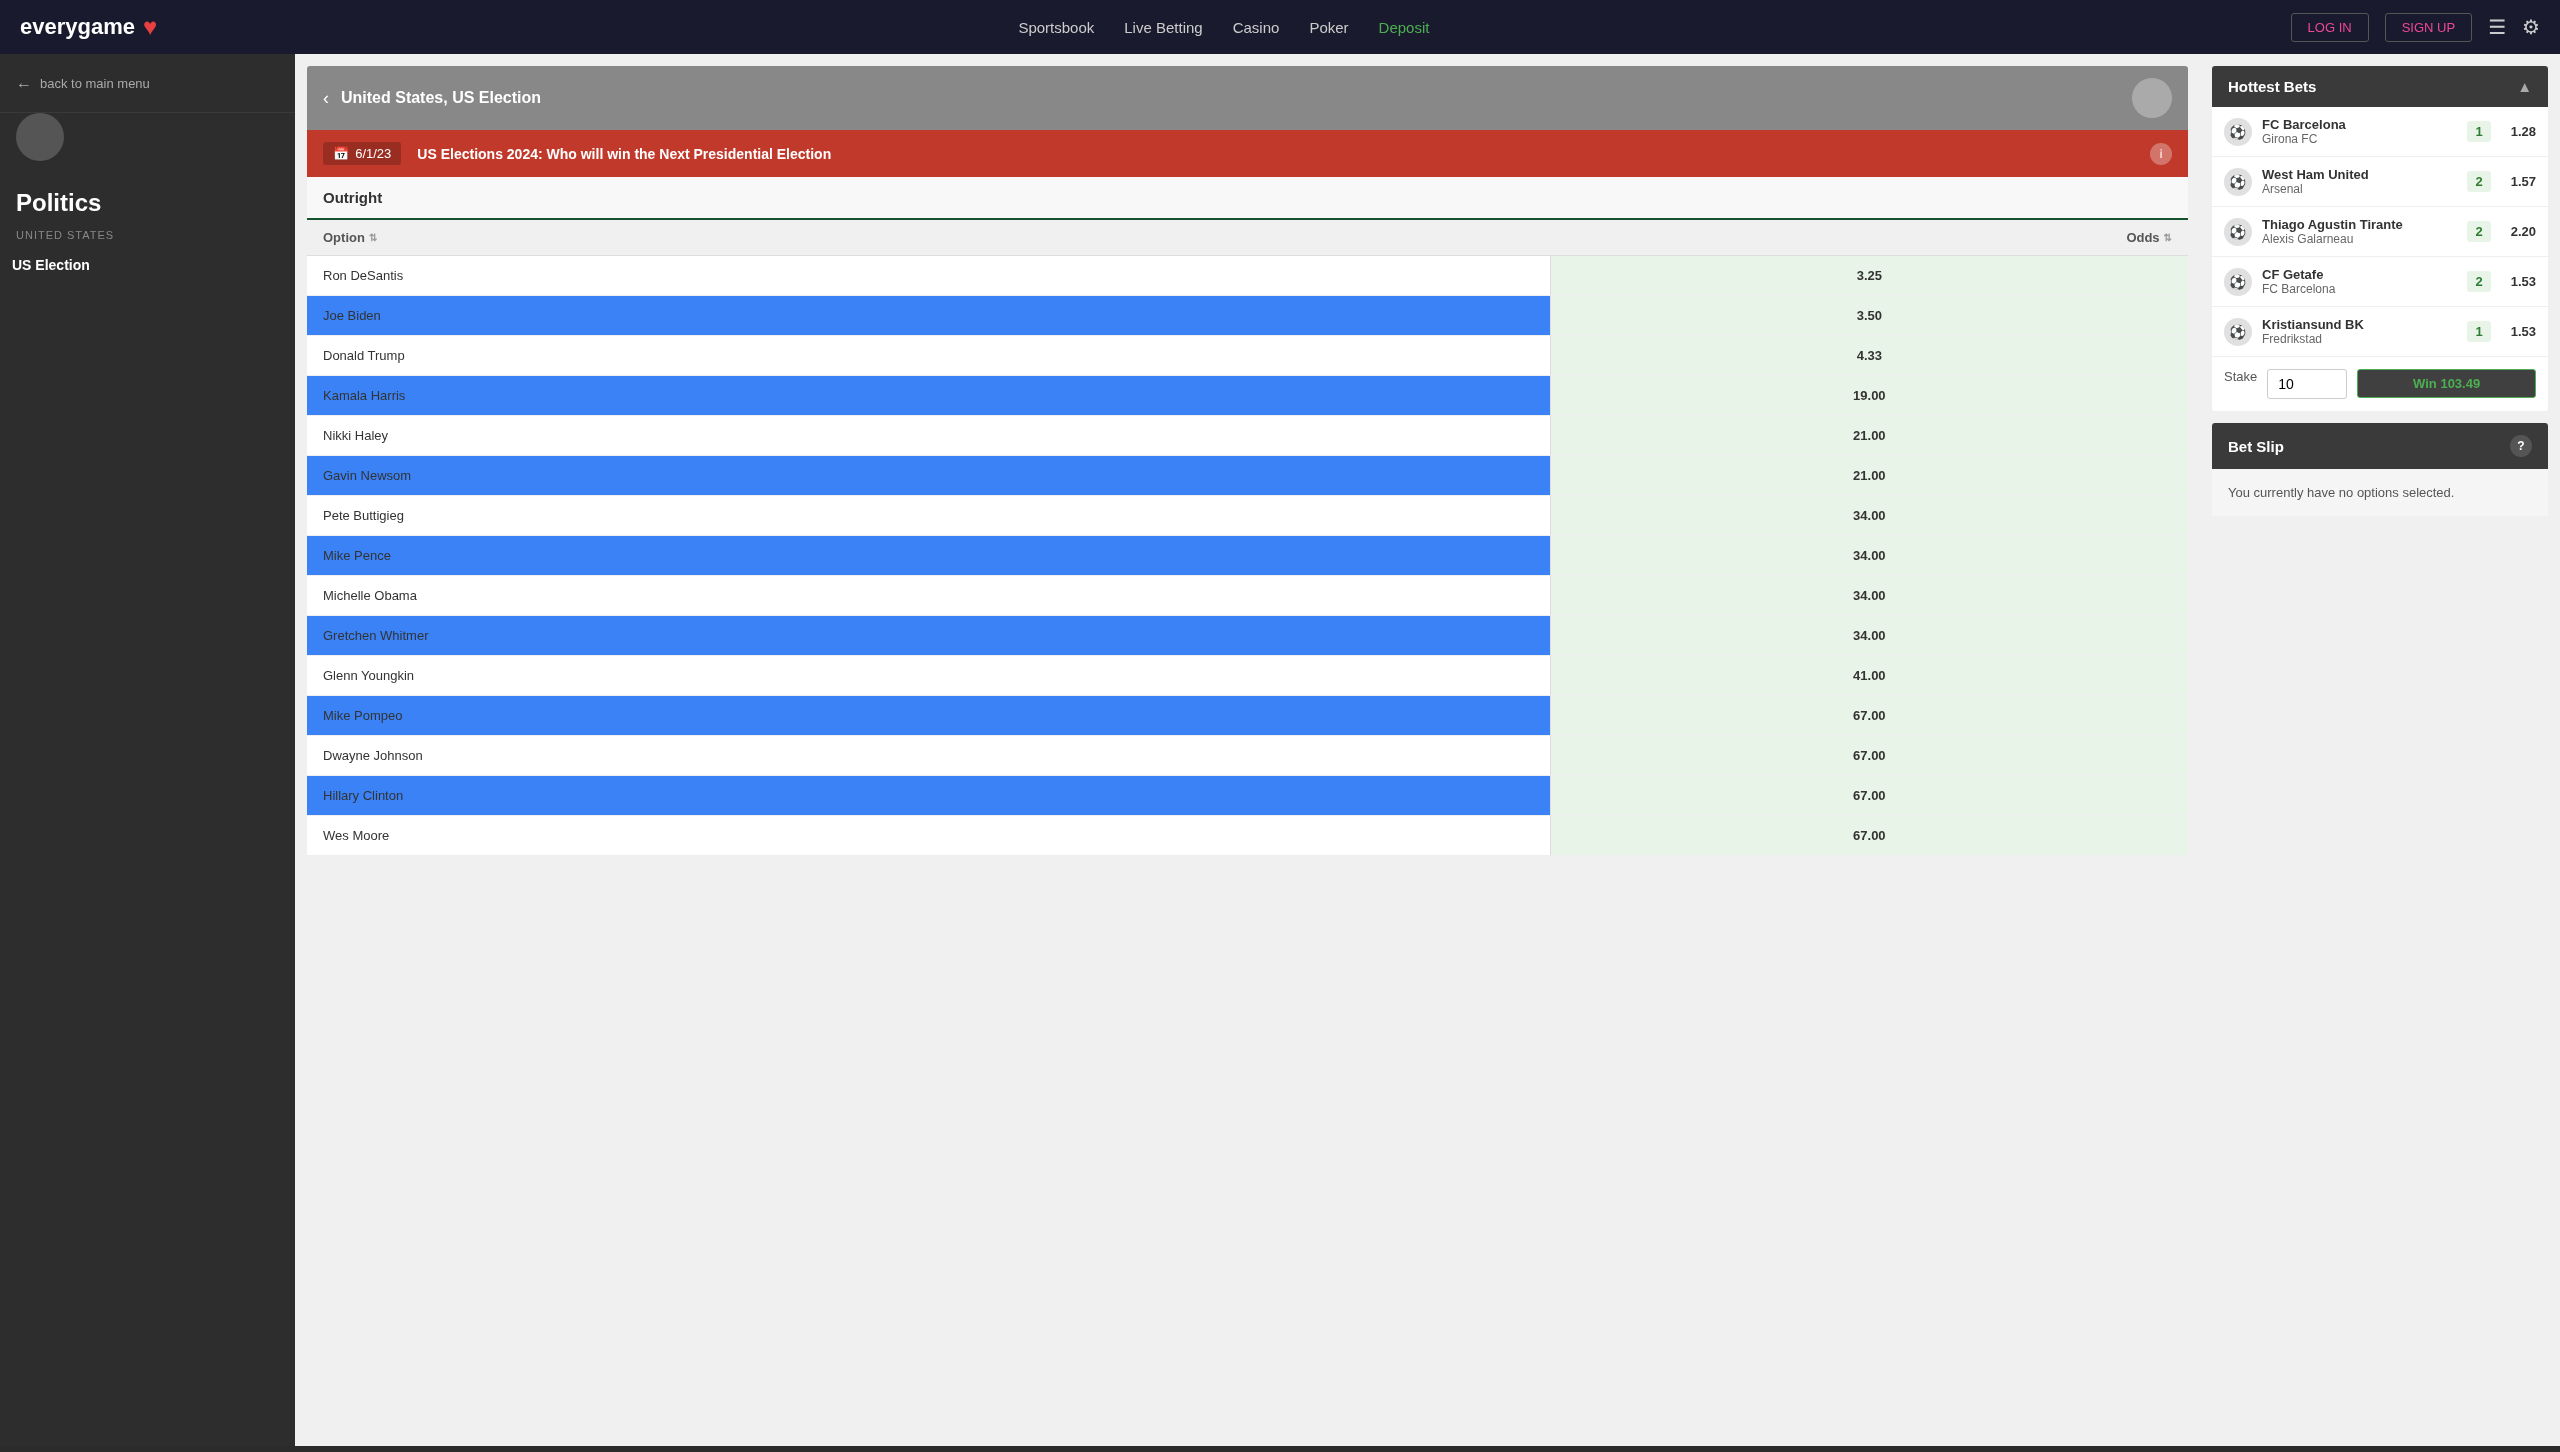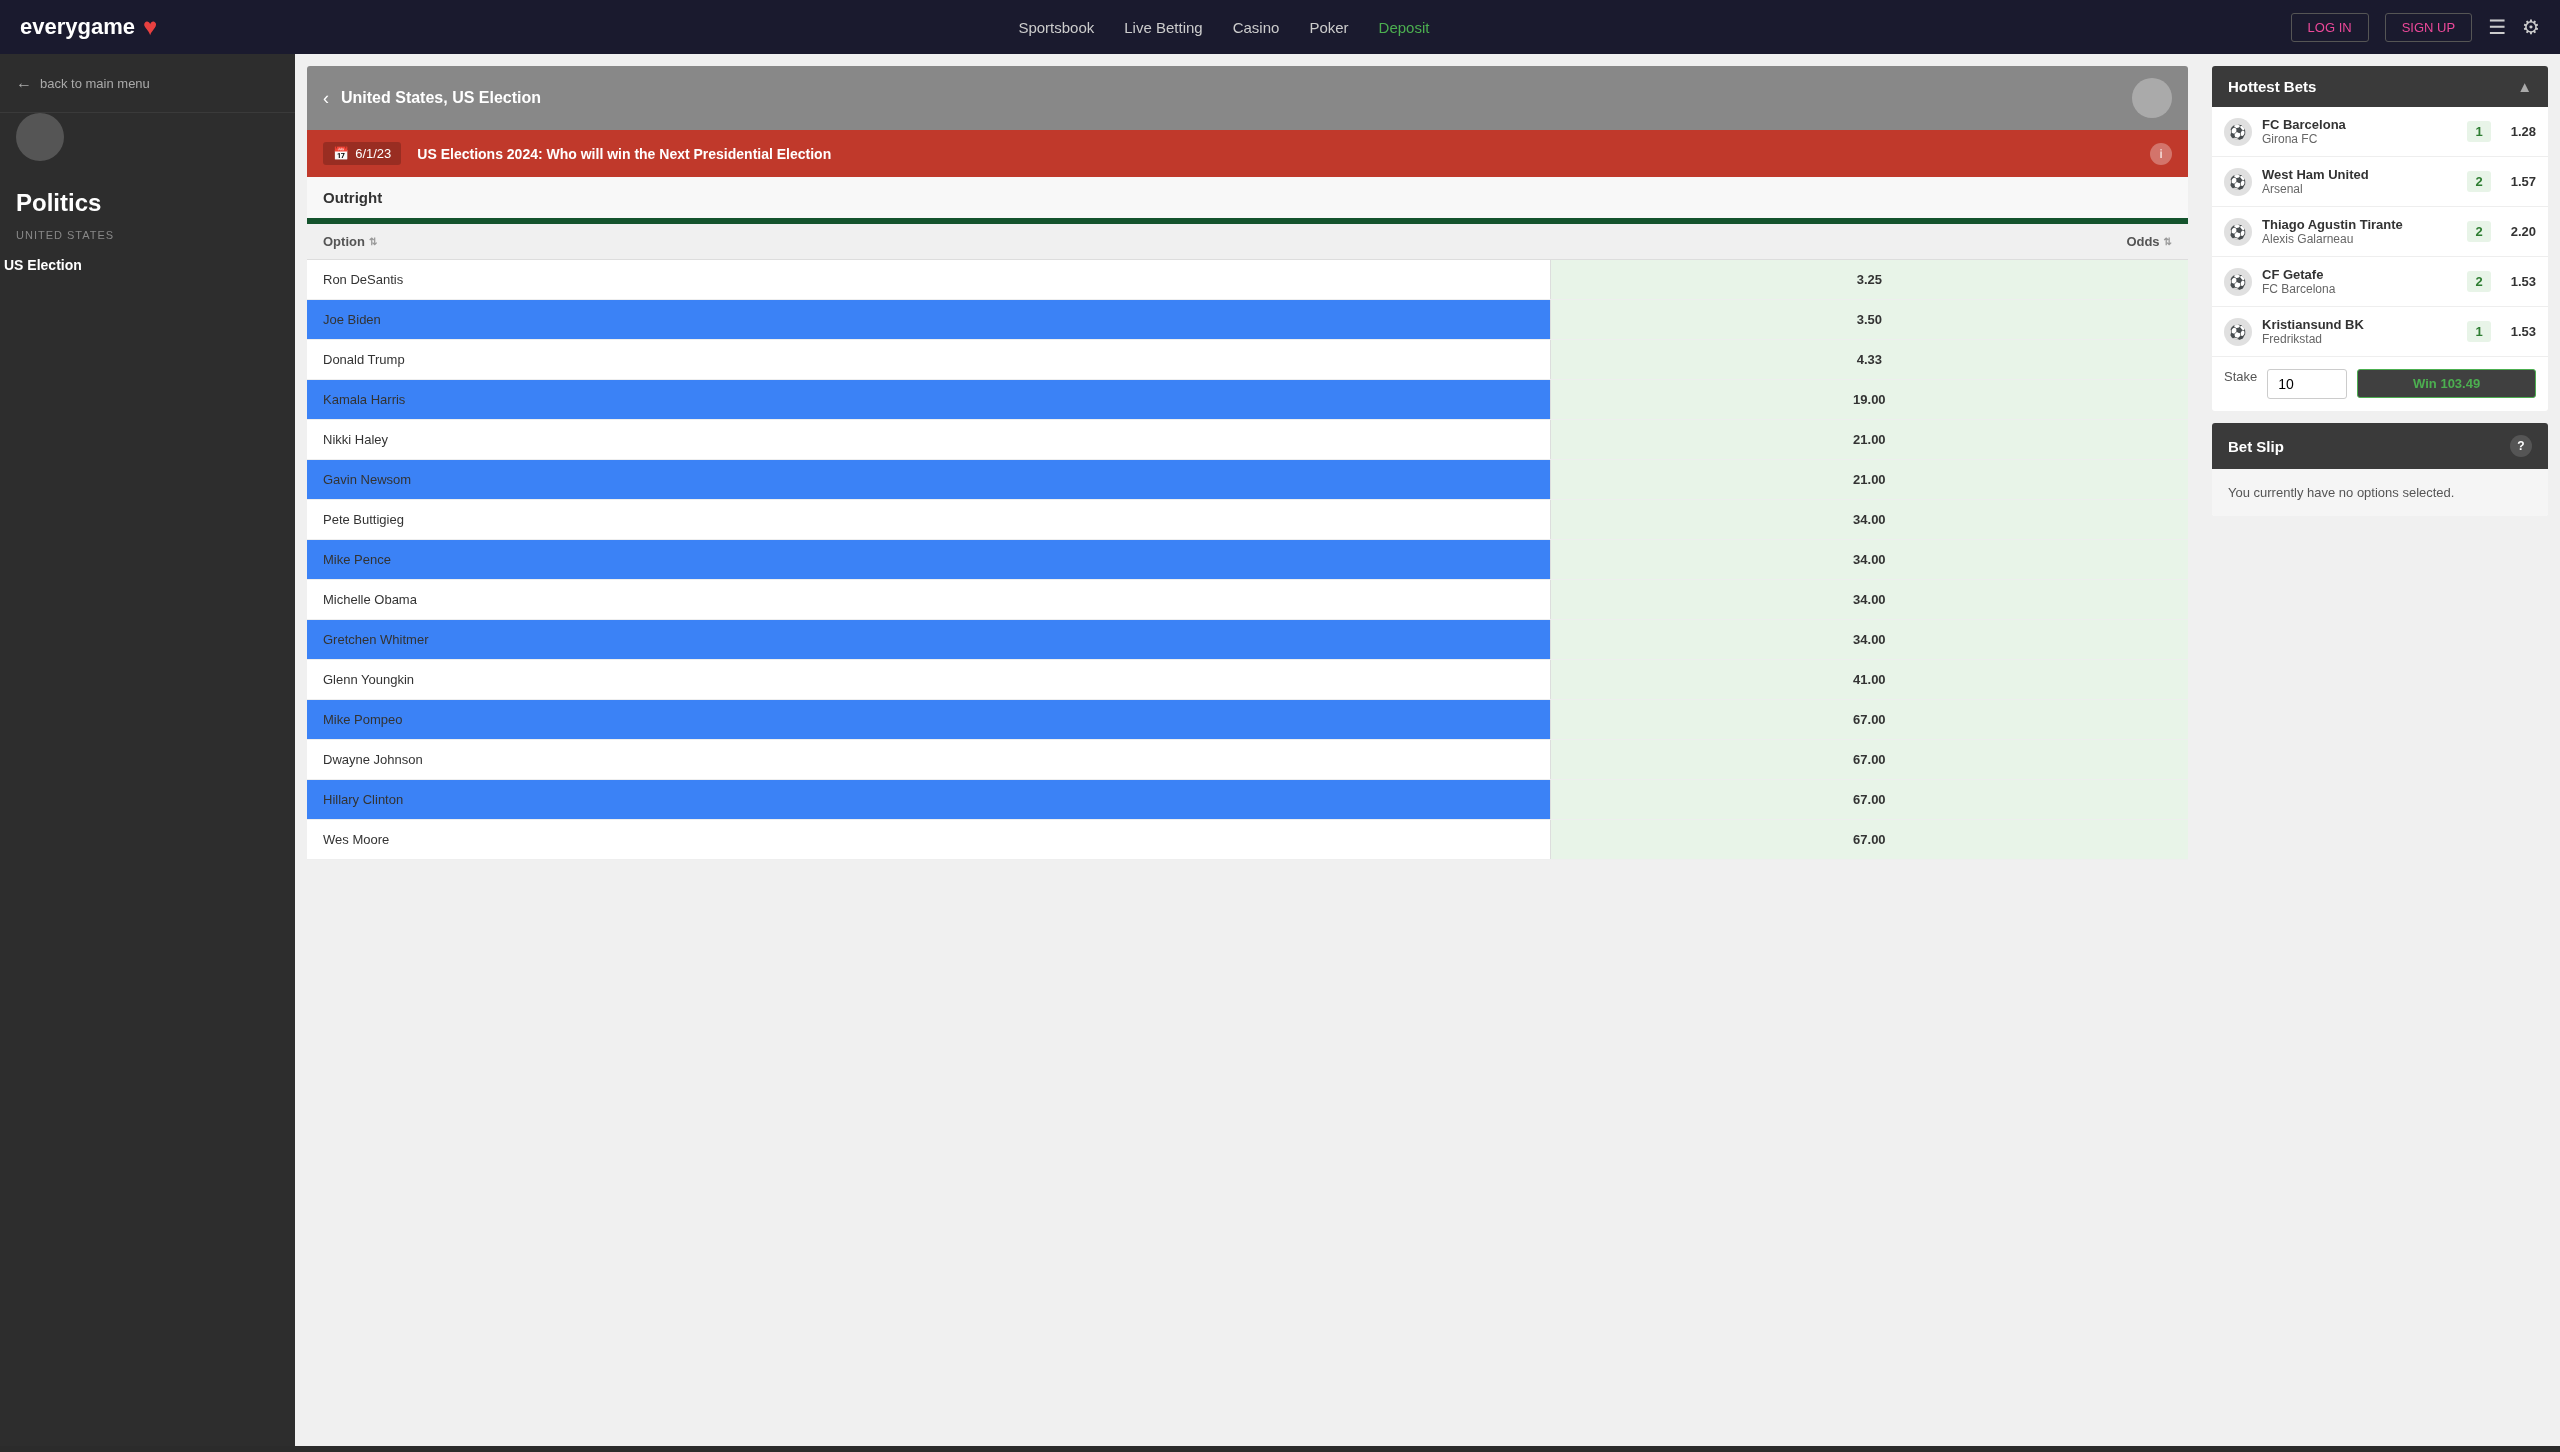--- a/index.html
+++ b/index.html
@@ -98,21 +98,21 @@
       margin: 0 16px 8px 16px;
     }
     .sidebar-country-label {
       padding: 4px 16px;
       font-size: 11px;
       color: #888;
       text-transform: uppercase;
       letter-spacing: 1px;
     }
     .sidebar-item {
-      padding: 12px 4px;
+      padding: 12px 12px;
       color: #ccc;
       cursor: pointer;
       font-size: 14px;
     }
     .sidebar-item.active { color: #fff; font-weight: bold; }
 
     
     .content-area {
       flex: 1;
       background: #f0f0f0;
@@ -190,21 +190,21 @@
     .outright-container {
       background: white;
       margin-top: 0;
     }
     .outright-header {
       padding: 12px 16px;
       font-size: 15px;
       font-weight: bold;
       color: #333;
       background: #f8f8f8;
-      border-bottom: 6px solid #14532d;
+      border-bottom: 2px solid #14532d;
     }
     .table-header-row {
       display: flex;
       background: #f0f0f0;
       border-bottom: 1px solid #ddd;
     }
     .table-header-cell {
       padding: 10px 16px;
       font-size: 13px;
       color: #555;

